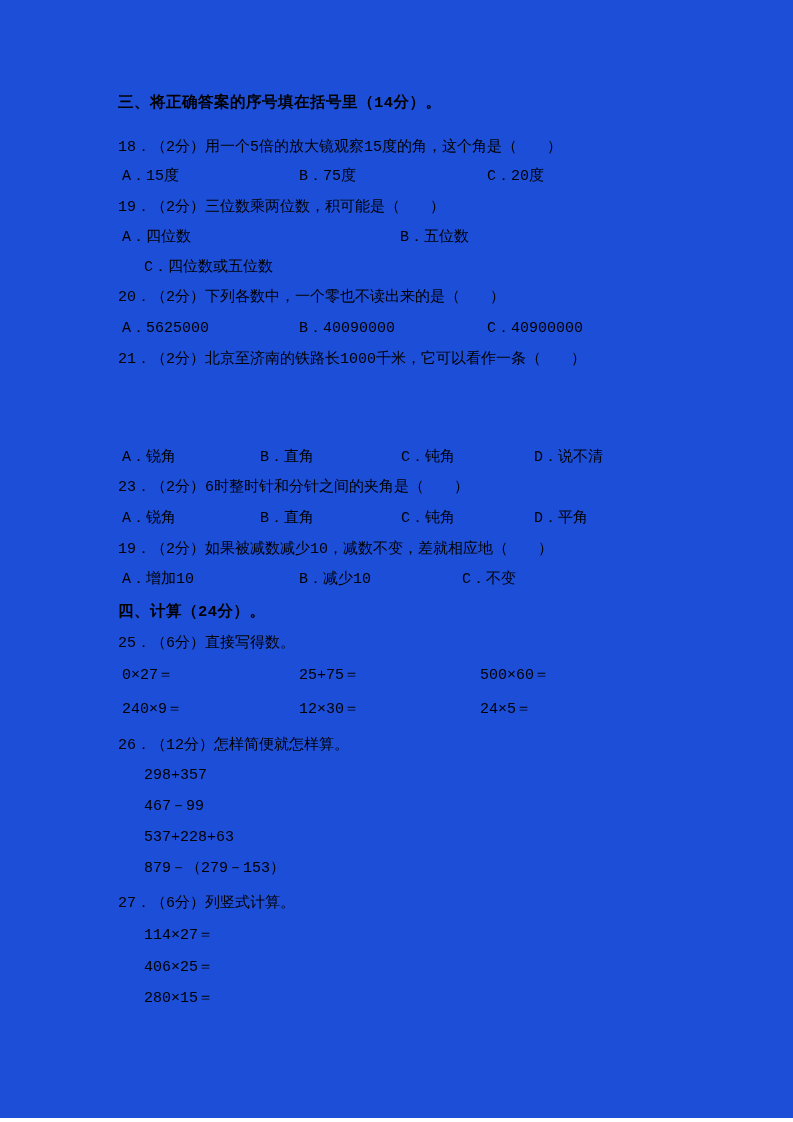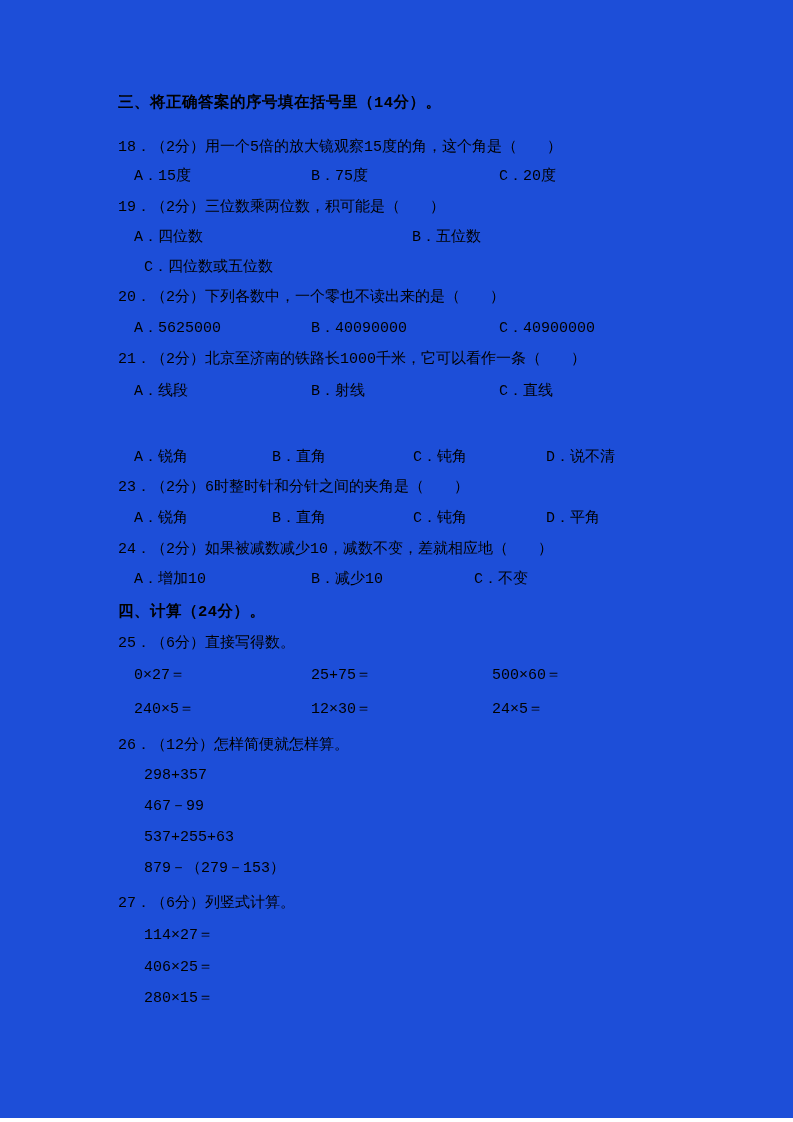--- a/index.html
+++ b/index.html
@@ -11,21 +11,21 @@
     font-family:Liberation Mono, monospace;
     font-size:15px;
     overflow:hidden;
   }
   .ln{
     position:absolute;left:118px;
     white-space:nowrap;height:20px;line-height:20px;
   }
   .ind{left:144px;}
   .hd{font-weight:bold;font-size:15.5px;letter-spacing:0.5px;}
-  .row{position:absolute;left:118px;width:675px;height:20px;line-height:20px;}
+  .row{position:absolute;left:106px;width:675px;height:20px;line-height:20px;}
   .row span{position:absolute;top:0;white-space:nowrap;}
   .c3 span:nth-child(1){left:16px}
   .c3 span:nth-child(2){left:193px}
   .c3 span:nth-child(3){left:381px}
   .c3b span:nth-child(3){left:356px}
   .c2w span:nth-child(1){left:16px}
   .c2w span:nth-child(2){left:294px}
   .c4 span:nth-child(1){left:16px}
   .c4 span:nth-child(2){left:154px}
   .c4 span:nth-child(3){left:295px}
@@ -56,66 +56,61 @@
   <div class="ln ind" style="top:258px">C．四位数或五位数</div>
 
   <div class="ln" style="top:288px">20．（2分）下列各数中，一个零也不读出来的是（　　）</div>
   <div class="row c3" style="top:319px">
     <span>A．5625000</span>
     <span>B．40090000</span>
     <span>C．40900000</span>
   </div>
 
   <div class="ln" style="top:350px">21．（2分）北京至济南的铁路长1000千米，它可以看作一条（　　）</div>
-  <div class="row c3" style="top:382px">
-    <span>A．线段</span>
-    <span>B．射线</span>
-    <span>C．直线</span>
-  </div>
 
   <div class="row c4" style="top:448px">
     <span>A．锐角</span>
     <span>B．直角</span>
     <span>C．钝角</span>
     <span>D．说不清</span>
   </div>
 
   <div class="ln" style="top:478px">23．（2分）6时整时针和分针之间的夹角是（　　）</div>
   <div class="row c4" style="top:509px">
     <span>A．锐角</span>
     <span>B．直角</span>
     <span>C．钝角</span>
     <span>D．平角</span>
   </div>
 
-  <div class="ln" style="top:540px">24．（2分）如果被减数减少10，减数不变，差就相应地（　　）</div>
+  <div class="ln" style="top:540px">19．（2分）如果被减数减少10，减数不变，差就相应地（　　）</div>
   <div class="row c3 c3b" style="top:570px">
     <span>A．增加10</span>
     <span>B．减少10</span>
     <span>C．不变</span>
   </div>
 
   <div class="ln hd" style="top:602px">四、计算（24分）。</div>
 
   <div class="ln" style="top:634px">25．（6分）直接写得数。</div>
   <div class="row calc" style="top:666px">
     <span>0×27＝</span>
     <span>25+75＝</span>
     <span>500×60＝</span>
   </div>
   <div class="row calc" style="top:700px">
-    <span>240×5＝</span>
+    <span>240×9＝</span>
     <span>12×30＝</span>
     <span>24×5＝</span>
   </div>
 
   <div class="ln" style="top:736px">26．（12分）怎样简便就怎样算。</div>
   <div class="ln ind" style="top:766px">298+357</div>
   <div class="ln ind" style="top:797px">467－99</div>
-  <div class="ln ind" style="top:828px">537+255+63</div>
+  <div class="ln ind" style="top:828px">537+228+63</div>
   <div class="ln ind" style="top:859px">879－（279－153）</div>
 
   <div class="ln" style="top:894px">27．（6分）列竖式计算。</div>
   <div class="ln ind" style="top:926px">114×27＝</div>
   <div class="ln ind" style="top:958px">406×25＝</div>
   <div class="ln ind" style="top:989px">280×15＝</div>
 
 </div>
 
 </body></html>

